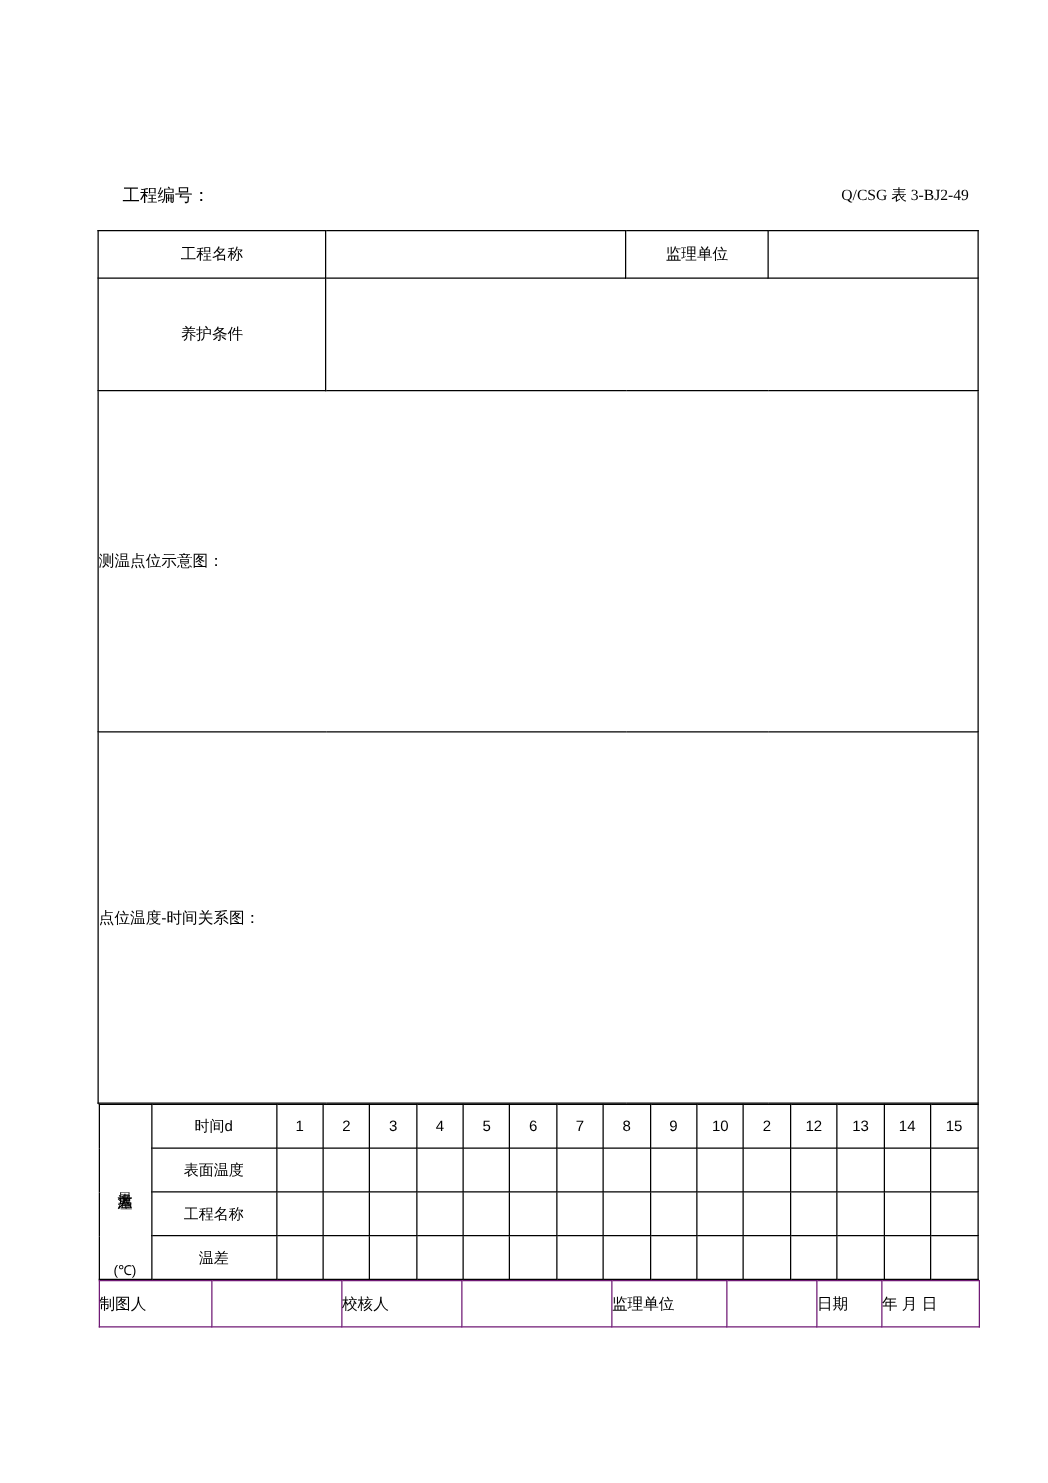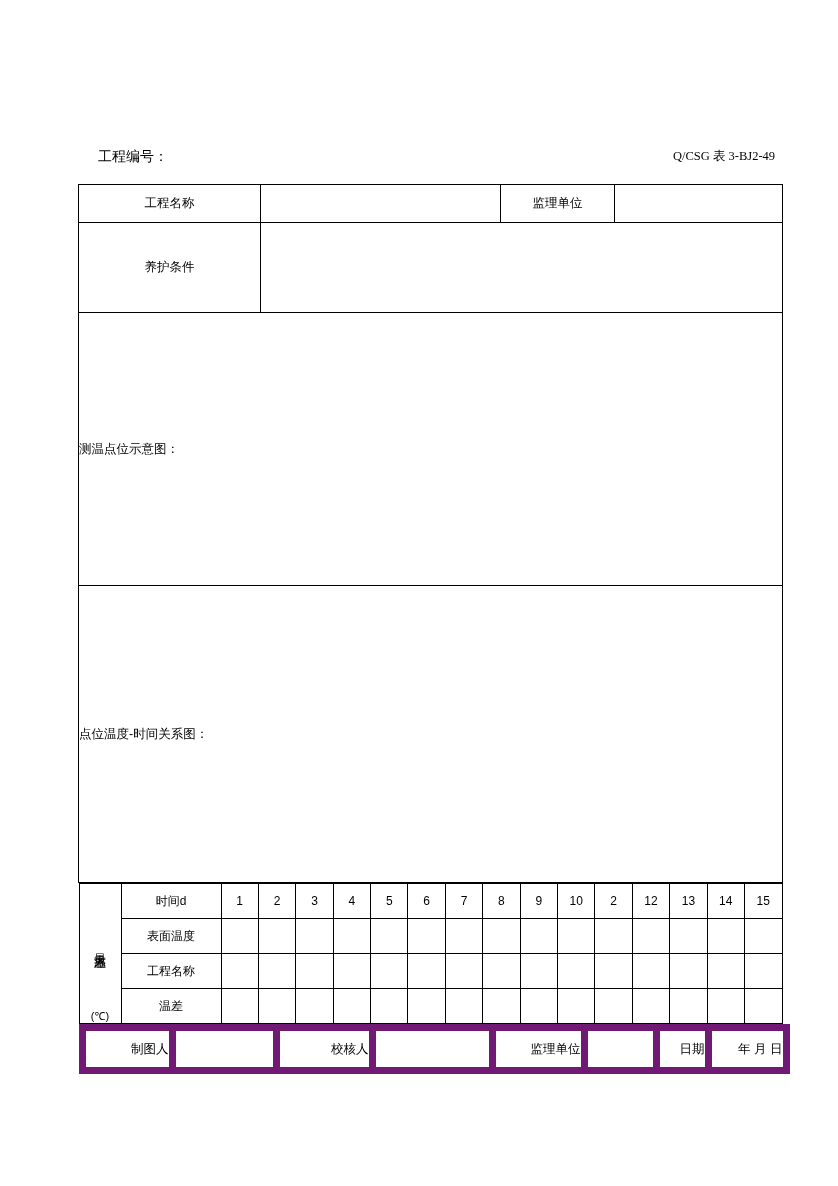--- a/index.html
+++ b/index.html
@@ -115,23 +115,23 @@
   }
   .vert-unit {
     font-size: 11px;
   }
   table.sign {
     width: 100%;
     border-collapse: collapse;
     table-layout: fixed;
   }
   table.sign td {
-    border: 7px solid #701a75;
-    font-size: 12.5px;
-    text-align: right;
+    border: 1px solid #701a75;
+    font-size: 12.5px;
+    text-align: left;
     height: 36px;
     padding: 0;
   }
 </style>
 </head>
 <body>
 
 <div class="page">
 
 

